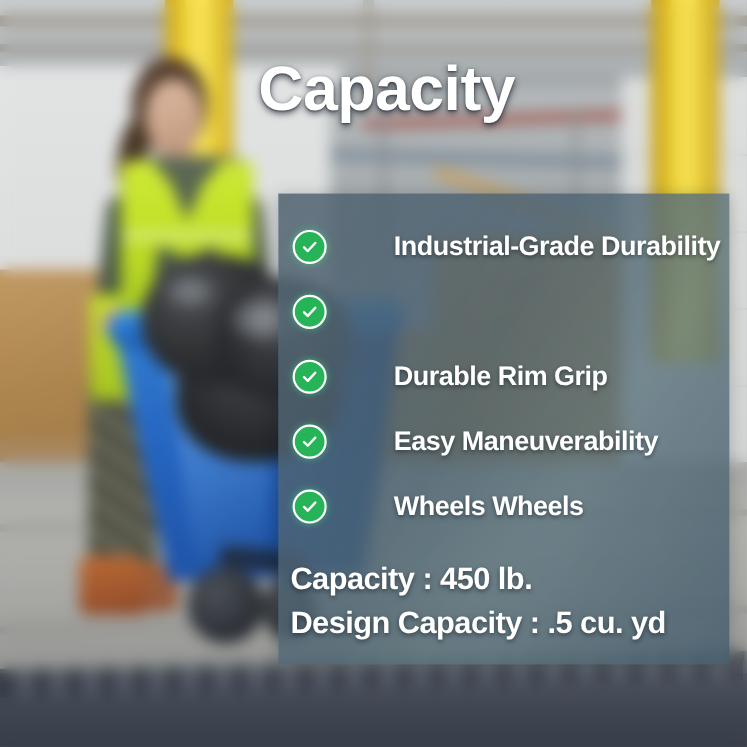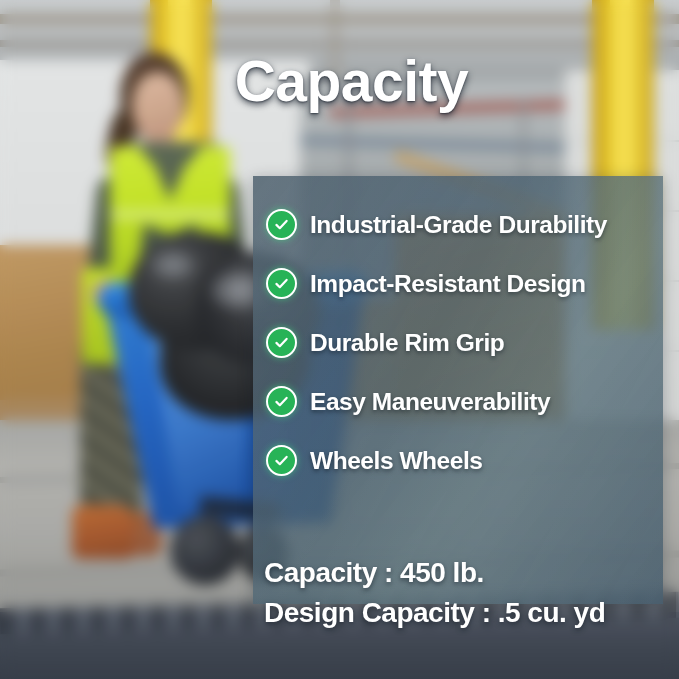--- a/index.html
+++ b/index.html
@@ -163,41 +163,41 @@
         rgba(83,108,118,.80) 62%,
         rgba(72,94,110,.86) 100%);
     box-shadow:0 2px 14px rgba(15,25,35,.28);
   }
   .panel-sheen{position:absolute;left:0;top:0;width:100%;height:100%;
     background:linear-gradient(118deg,rgba(255,255,255,.07) 0%,rgba(255,255,255,0) 42%,
       rgba(255,255,255,.05) 66%,rgba(255,255,255,0) 100%);
     pointer-events:none;}
 
   .bullets{position:absolute;left:13px;top:19px;width:390px;}
-  .bullet{display:flex;align-items:center;height:59px;}
+  .bullet{display:flex;align-items:center;height:59px;gap:48px;}
   .check{
     flex:0 0 auto;width:31px;height:31px;border-radius:50%;
     background:#27b357;
     border:2.5px solid #ffffff;
     box-shadow:0 0 7px rgba(60,235,130,.55);
     display:flex;align-items:center;justify-content:center;
     box-sizing:border-box;
   }
   .check svg{display:block;}
   .bullet-label{
     margin-left:13px;
     color:#ffffff;
     font-size:24.5px;
     font-weight:bold;
     letter-spacing:-0.45px;
     white-space:nowrap;
     text-shadow:0 2px 4px rgba(15,25,35,.55);
   }
 
-  .specs{position:absolute;left:11px;top:330px;width:396px;margin-top:47px;}
+  .specs{position:absolute;left:11px;top:330px;width:396px;}
   .spec-line{
     color:#ffffff;
     font-size:28px;
     font-weight:bold;
     letter-spacing:-0.5px;
     line-height:1.42;
     white-space:nowrap;
     text-shadow:0 2px 5px rgba(15,25,35,.6);
   }
 </style>
@@ -297,21 +297,20 @@
         </span>
         <span class="bullet-label">Industrial-Grade Durability</span>
       </div>
 
       <div class="bullet">
         <span class="check">
           <svg width="17" height="17" viewBox="0 0 17 17" aria-hidden="true">
             <path d="M3.4 8.9 L6.8 12.2 L13.6 4.9" fill="none" stroke="#ffffff" stroke-width="2.2" stroke-linecap="round" stroke-linejoin="round"></path>
           </svg>
         </span>
-        <span class="bullet-label">Impact-Resistant Design</span>
       </div>
 
       <div class="bullet">
         <span class="check">
           <svg width="17" height="17" viewBox="0 0 17 17" aria-hidden="true">
             <path d="M3.4 8.9 L6.8 12.2 L13.6 4.9" fill="none" stroke="#ffffff" stroke-width="2.2" stroke-linecap="round" stroke-linejoin="round"></path>
           </svg>
         </span>
         <span class="bullet-label">Durable Rim Grip</span>
       </div>

